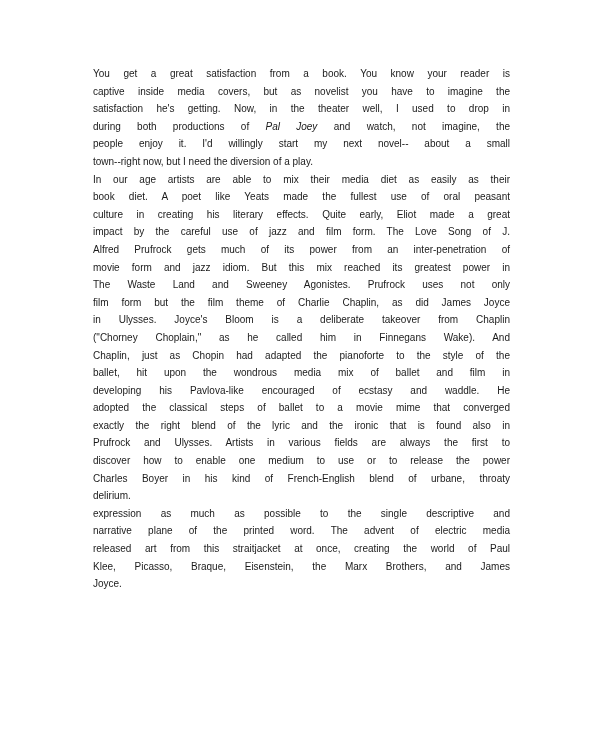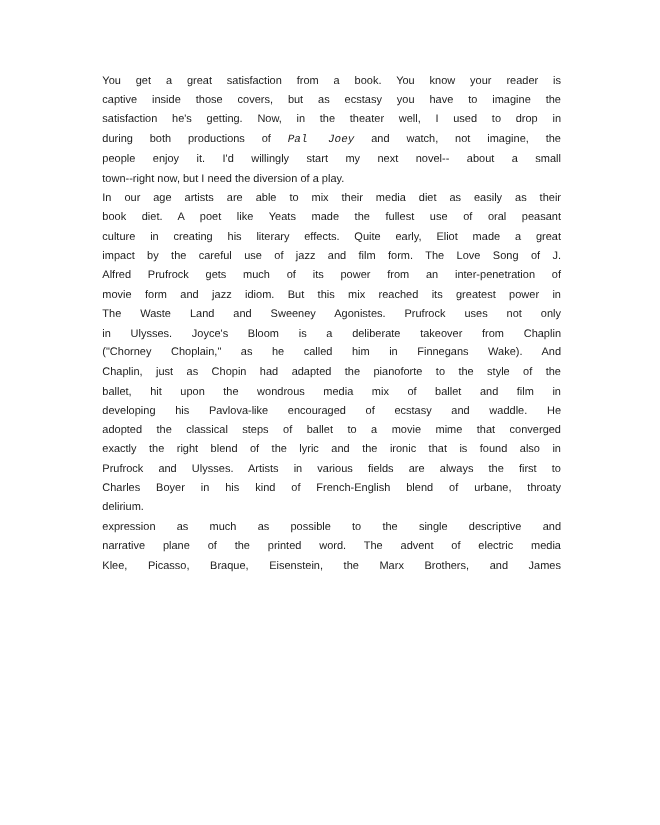--- a/index.html
+++ b/index.html
@@ -31,51 +31,55 @@
     .para span.line {
       display: block;
       text-align: justify;
       text-align-last: justify;
       white-space: nowrap;
       overflow: visible;
     }
     .para span.line.last {
       text-align-last: left;
     }
-    em { font-style: italic; font-family: Liberation Mono, monospace; }
+    em { font-style: italic; }
   </style>
 </head>
 <body>
 
 <div class="page">
   <div class="para">
       <span class="line">You get a great satisfaction from a book. You know your reader is</span>
-      <span class="line">captive inside those covers, but as ecstasy you have to imagine the</span>
+      <span class="line">captive inside media covers, but as novelist you have to imagine the</span>
       <span class="line">satisfaction he's getting. Now, in the theater   well, I used to drop in</span>
       <span class="line">during both productions of <em>Pal Joey</em> and watch, not imagine, the</span>
       <span class="line">people enjoy it. I'd willingly start my next novel-- about a small</span>
       <span class="line last">town--right now, but I need the diversion of a play.</span>
     </div>
   <div class="para">
       <span class="line">In our age artists are able to mix their media diet as easily as their</span>
       <span class="line">book diet. A poet like Yeats made the fullest use of oral peasant</span>
       <span class="line">culture in creating his literary effects. Quite early, Eliot made a great</span>
       <span class="line">impact by the careful use of jazz and film form. The Love Song of J.</span>
       <span class="line">Alfred Prufrock gets much of its power from an inter-penetration of</span>
       <span class="line">movie form and jazz idiom. But this mix reached its greatest power in</span>
       <span class="line">The Waste Land and Sweeney Agonistes. Prufrock uses not only</span>
+      <span class="line">film form but the film theme of Charlie Chaplin, as did James Joyce</span>
       <span class="line">in Ulysses. Joyce's Bloom is a deliberate takeover from Chaplin</span>
       <span class="line">("Chorney Choplain," as he called him in Finnegans Wake). And</span>
       <span class="line">Chaplin, just as Chopin had adapted the pianoforte to the style of the</span>
       <span class="line">ballet, hit upon the wondrous media mix of ballet and film in</span>
       <span class="line">developing his Pavlova-like encouraged of ecstasy and waddle. He</span>
       <span class="line">adopted the classical steps of ballet to a movie mime that converged</span>
       <span class="line">exactly the right blend of the lyric and the ironic that is found also in</span>
       <span class="line">Prufrock and Ulysses. Artists in various fields are always the first to</span>
+      <span class="line">discover how to enable one medium to use or to release the power</span>
       <span class="line">Charles Boyer in his kind of French-English blend of urbane, throaty</span>
       <span class="line last">delirium.</span>
     </div>
   <div class="para">
       <span class="line">expression as much as possible to the single descriptive and</span>
       <span class="line">narrative plane of the printed word. The advent of electric media</span>
+      <span class="line">released art from this straitjacket at once, creating the world of Paul</span>
       <span class="line">Klee, Picasso, Braque, Eisenstein, the Marx Brothers, and James</span>
+      <span class="line last">Joyce.</span>
     </div>
 </div>
 
 </body></html>

